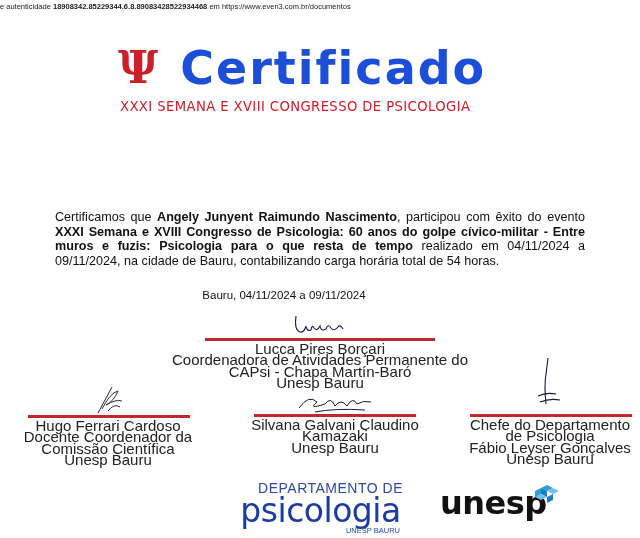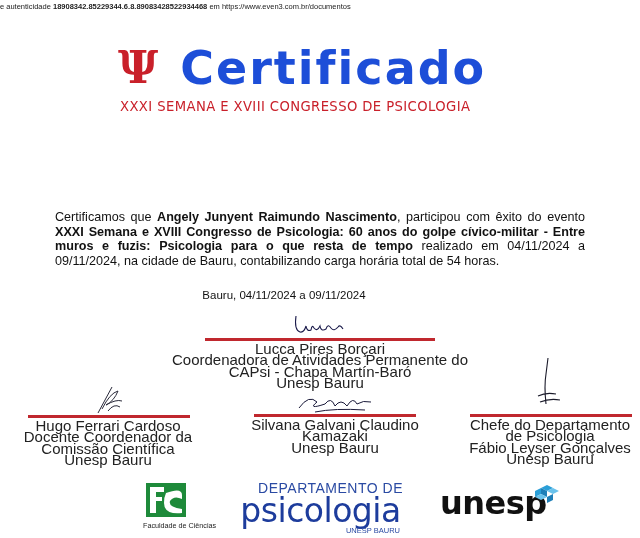--- a/index.html
+++ b/index.html
@@ -83,30 +83,20 @@
   <svg width="40" height="58" viewBox="0 0 40 58" style="display:block;margin:0 auto 0 66px;">
     <path d="M22 2 L20 18 Q18 30 20 48 M12 40 Q20 36 30 38 M14 46 Q24 42 34 44" stroke="#1a1a2a" stroke-width="1.1" fill="none"></path>
   </svg>
   <div class="line" style="width:162px;margin-left:10px;"></div>
   <div>Chefe do Departamento de Psicologia</div>
   <div>Fábio Leyser Gonçalves</div>
   <div>Unesp Bauru</div>
 </div>
 
 <div class="logos">
-  <div class="fac">
-    <div class="fac-box">
-      <svg width="40" height="34" viewBox="0 0 40 34">
-        <rect x="0" y="0" width="40" height="34" fill="#1e8a3a"></rect>
-        <path d="M4 4 L18 4 L18 9 L10 9 L10 14 L16 14 L16 18 L10 18 L10 30 L4 30 Z" fill="#fff"></path>
-        <path d="M20 10 Q36 4 36 12 L36 16 Q28 12 24 18 Q22 24 36 26 L36 30 Q18 32 18 20 Q18 14 20 10 Z" fill="#fff"></path>
-      </svg>
-    </div>
-    <div class="fac-label">Faculdade de Ciências</div>
-  </div>
 
   <div class="dep">
     <div class="dep-top">DEPARTAMENTO DE</div>
     <div class="dep-main">psicologia</div>
     <div class="dep-bottom">UNESP BAURU</div>
   </div>
 
   <div class="unesp">
     <span class="unesp-text">unesp</span>
     <svg width="26" height="22" viewBox="0 0 26 22" style="position:absolute;left:94px;top:0px;">

